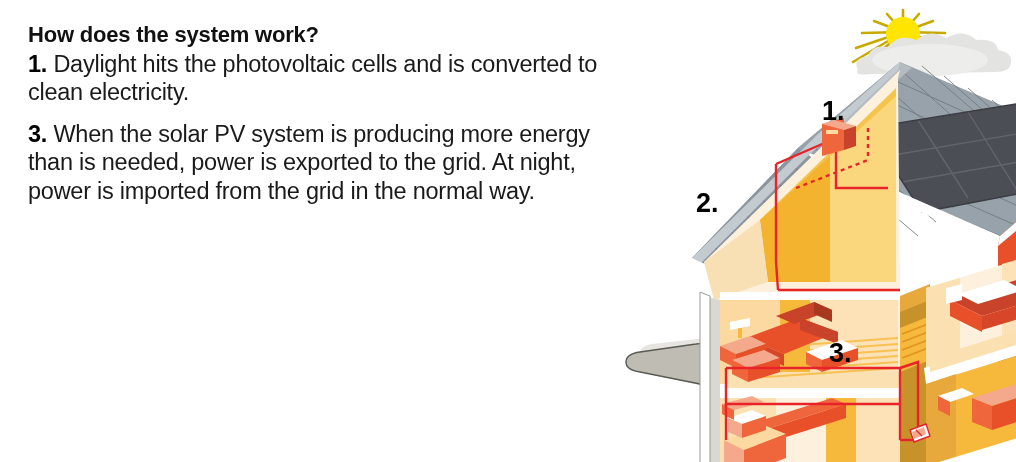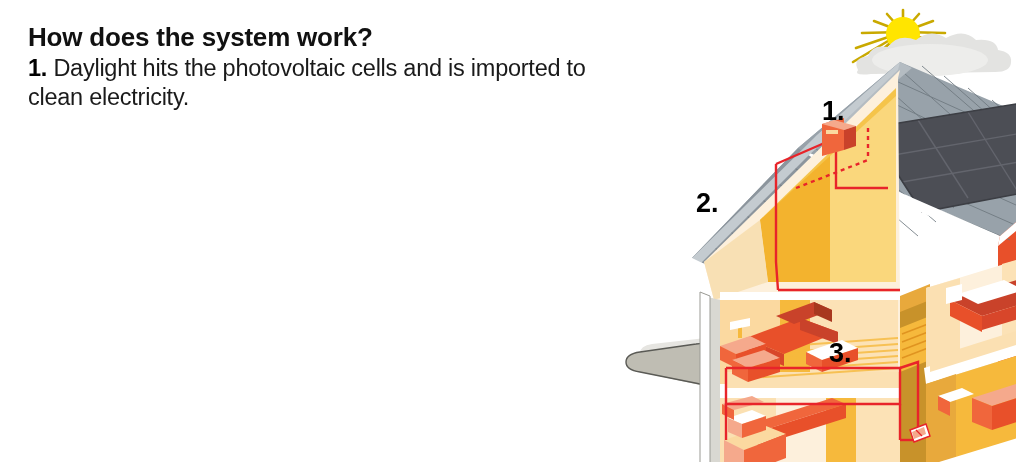--- a/index.html
+++ b/index.html
@@ -13,21 +13,21 @@
   #infographic{
     position:absolute;inset:0;
     width:1016px;height:462px;
   }
   .text-col{
     position:absolute;
     left:28px;top:22px;
     width:570px;
   }
   .headline{
-    font-size:26px;
+    font-size:22px;
     font-weight:bold;
     color:#111111;
     letter-spacing:-0.2px;
     margin:0 0 2px 0;
     line-height:1.16;
   }
   .step{
     font-size:23.5px;
     color:#1a1a1a;
     line-height:1.22;
@@ -46,24 +46,27 @@
 </style>
 </head>
 <body>
 
 <div id="infographic">
 
   <div class="text-col">
     <h1 class="headline">How does the system work?</h1>
 
     <p class="step">
-      <span class="num">1.</span><span> Daylight hits the photovoltaic cells and is imported to clean electricity.</span>
+      <span class="num">1.</span><span> Daylight hits the photovoltaic cells and is converted to clean electricity.</span>
     </p>
 
 
+    <p class="step">
+      <span class="num">3.</span><span> When the solar PV system is producing more energy than is needed, power is exported to the grid. At night, power is imported from the grid in the normal way.</span>
+    </p>
   </div>
 
   <div class="illus">
     <svg viewBox="0 0 416 462" xmlns="http://www.w3.org/2000/svg">
 
       <g>
         <g stroke="#C9A900" stroke-width="2.6" stroke-linecap="round">
           <line x1="303" y1="32" x2="303" y2="10"></line>
           <line x1="303" y1="32" x2="287" y2="14"></line>
           <line x1="303" y1="32" x2="274" y2="21"></line>

